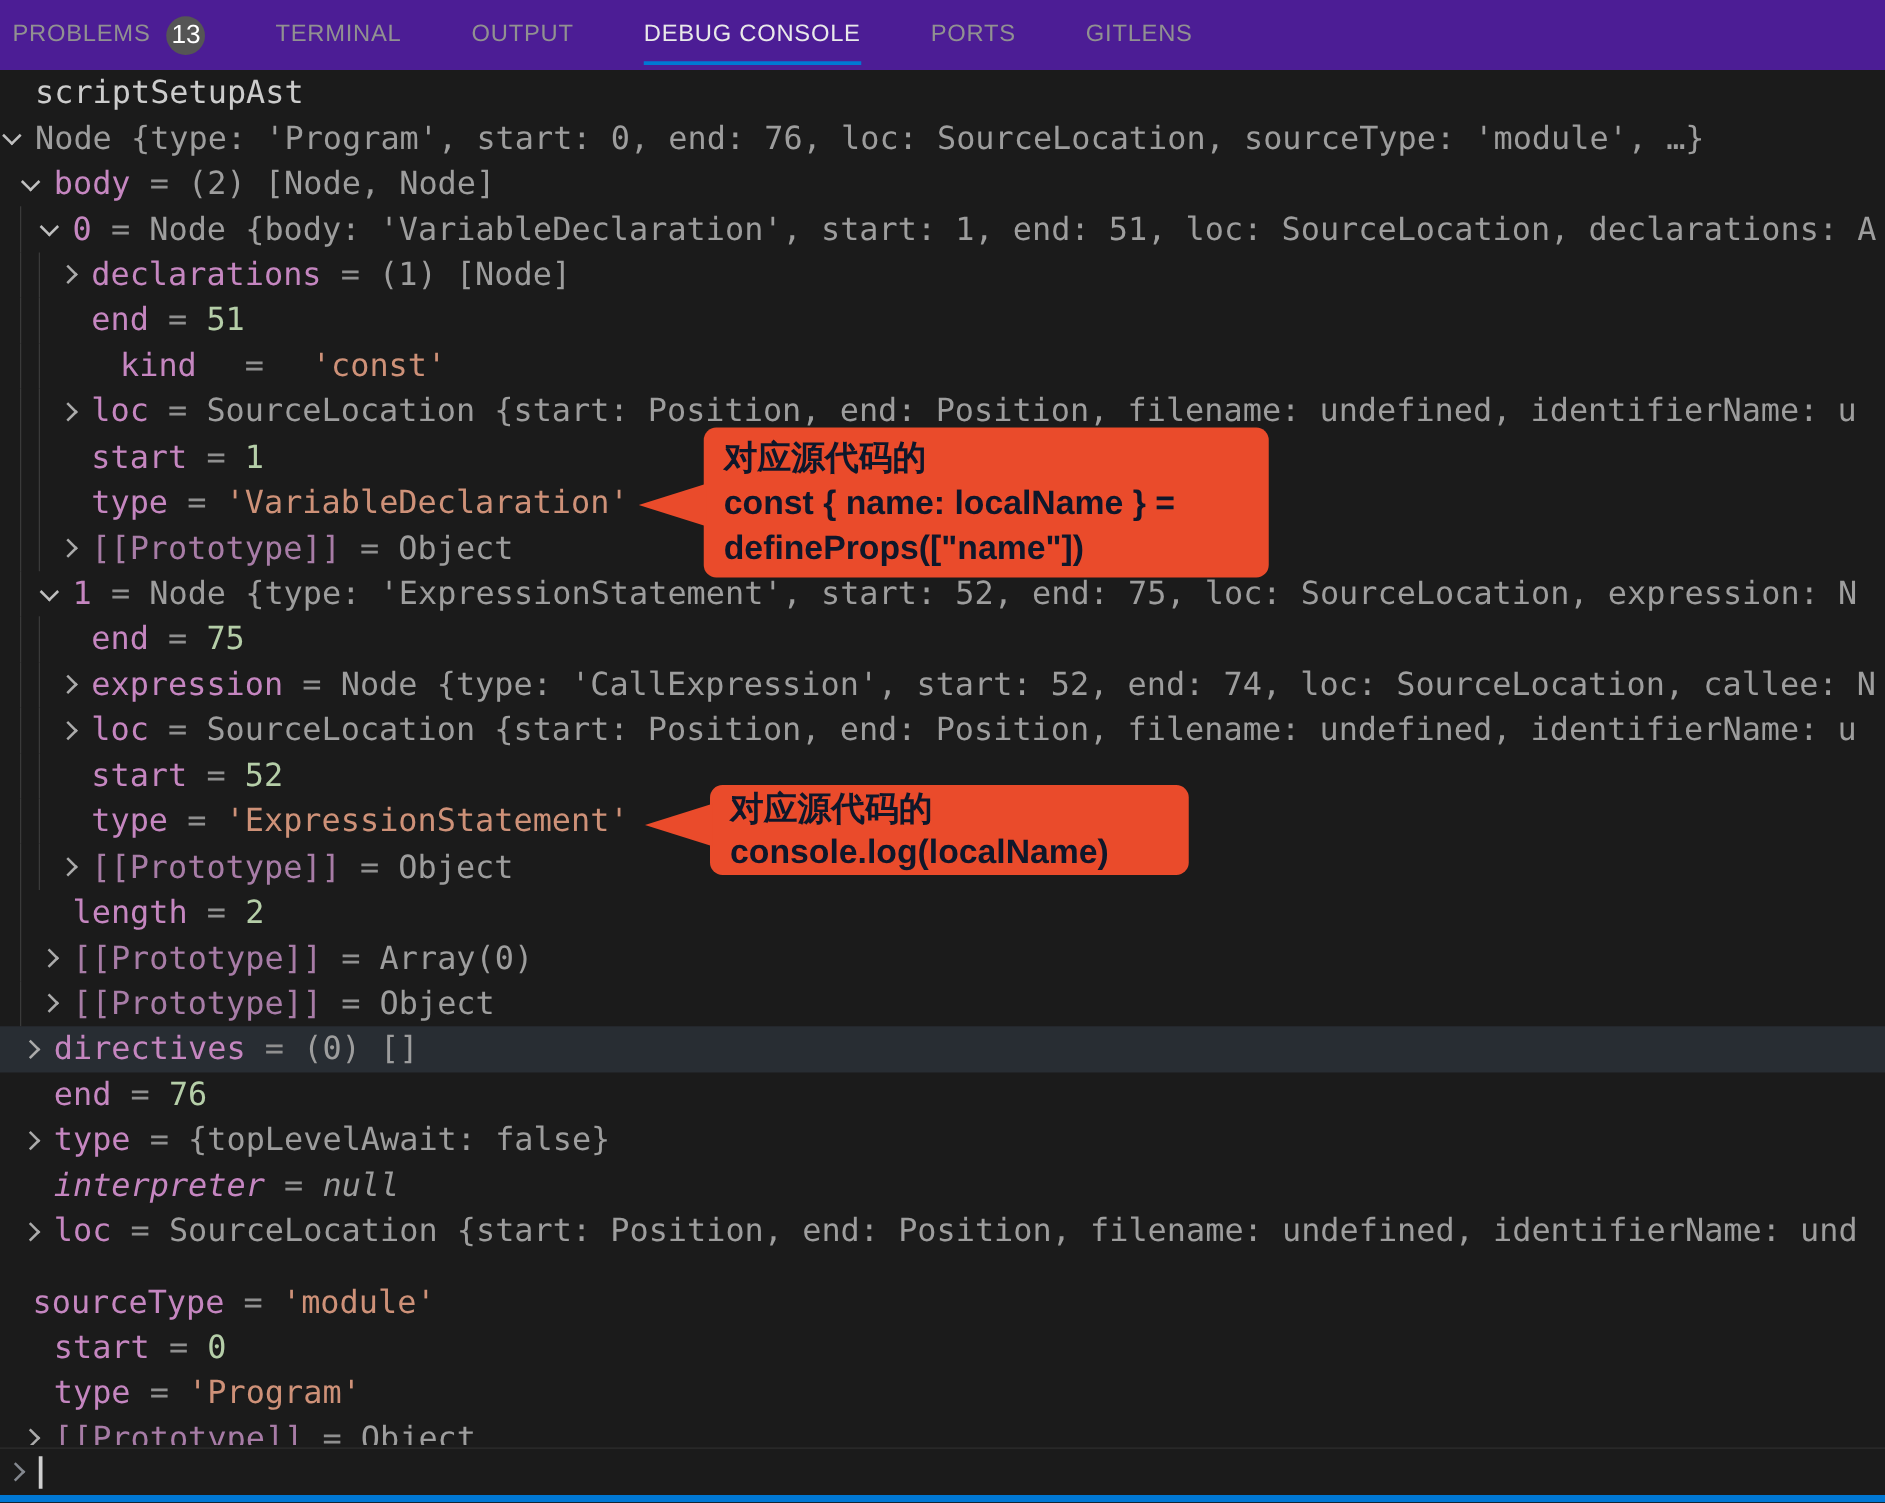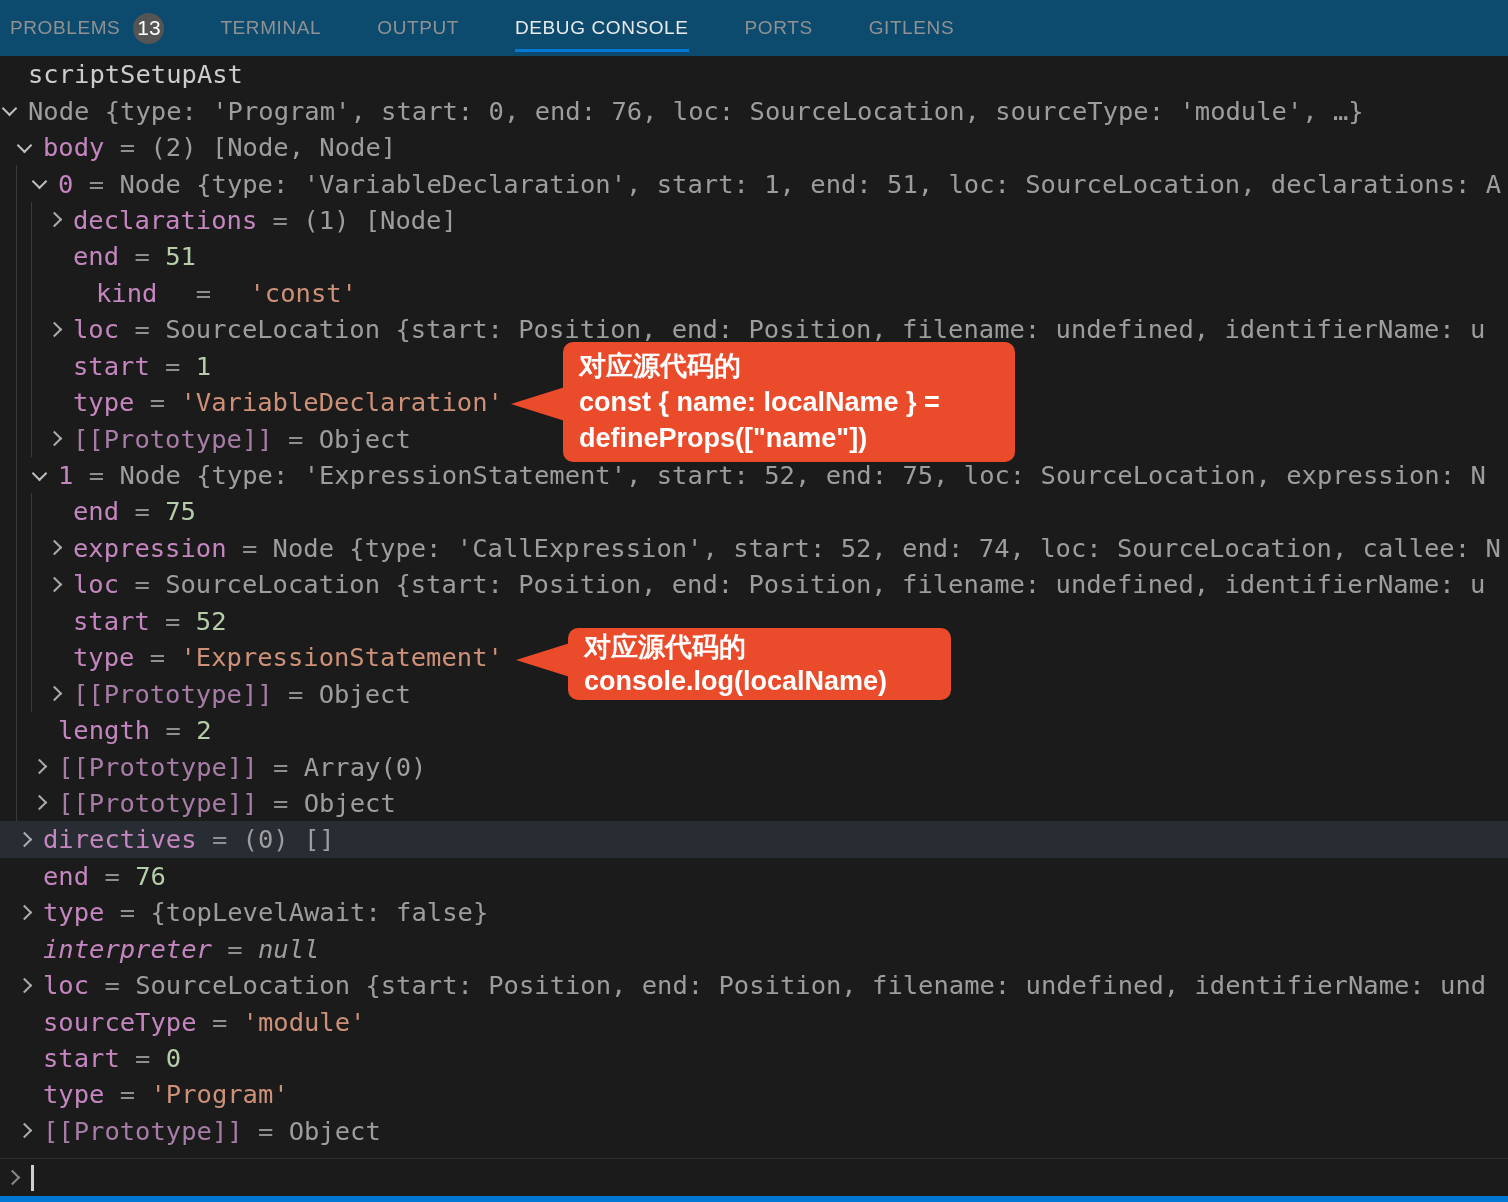--- a/index.html
+++ b/index.html
@@ -1,20 +1,20 @@
 <!DOCTYPE html>
 <html><head>
 <meta charset="utf-8">
 <style>
   html,body{margin:0;padding:0;background:#181818;}
   #app{position:relative;width:1508px;height:1202px;background:#1b1b1b;overflow:hidden;
        font-family:"DejaVu Sans Mono",monospace;}
 
   
-  #tabbar{position:absolute;top:0;left:0;width:1508px;height:56px;background:#0c4a6e;
+  #tabbar{position:absolute;top:0;left:0;width:1508px;height:56px;background:#4c1d95;
           display:flex;align-items:center;padding-left:10px;box-sizing:border-box;
           font-family:"Liberation Sans",sans-serif;}
   .tab{position:relative;height:56px;display:flex;align-items:center;margin-right:56px;
        color:#919191;font-size:19px;letter-spacing:.6px;cursor:pointer;flex:0 0 auto;}
   .tab.active{color:#e9e9e9;}
   .tab.active::after{content:"";position:absolute;left:0;right:0;bottom:4px;height:3px;background:#0078d4;}
   .badge{width:31px;height:31px;border-radius:50%;background:#555;color:#fff;font-size:21px;
          display:flex;align-items:center;justify-content:center;margin-left:13px;letter-spacing:0;}
 
   
@@ -29,21 +29,21 @@
   .chev.right{border-top:2px solid #ababab;border-right:2px solid #ababab;transform:rotate(45deg);}
   .guide{position:absolute;top:0;bottom:0;width:1px;background:#3a3a3a;}
   .seg-name{color:#C586C0;}
   .seg-proto{color:#A77CA6;}
   .seg-op{color:#8f8f8f;}
   .seg-gray{color:#9d9d9d;}
   .seg-num{color:#B5CEA8;}
   .seg-str{color:#CE9178;}
 
   
-  .callout{position:absolute;z-index:6;background:#EA4B2B;border-radius:10px;color:#ffffff;
+  .callout{position:absolute;z-index:6;background:#EA4B2B;border-radius:10px;color:#0f172a;
            font-family:"Liberation Sans",sans-serif;font-weight:bold;box-sizing:border-box;}
   .callout .arrow{position:absolute;width:0;height:0;
                   border-top:17px solid transparent;border-bottom:17px solid transparent;
                   border-right:54px solid #EA4B2B;}
   #callout1{left:563px;top:342px;width:452px;height:120px;font-size:27px;line-height:36px;padding:6px 16px;}
   #callout1 .arrow{left:-52px;top:45px;}
   #callout2{left:568px;top:628px;width:383px;height:72px;font-size:27px;line-height:34px;padding:2px 16px;}
   #callout2 .arrow{left:-52px;top:15px;}
 
   
@@ -81,21 +81,21 @@
       </div>
     </div>
 
   <div id="console">
     <div class="row header-row">
       <span>scriptSetupAst</span>
     </div>
     <div id="rows">
         <div class="row" style="padding-left: 2px;"><span class="twistie"><span class="chev down"></span></span><span class="seg-gray">Node {type: 'Program', start: 0, end: 76, loc: SourceLocation, sourceType: 'module', …}</span></div>
         <div class="row" style="padding-left: 17px;"><span class="twistie"><span class="chev down"></span></span><span class="seg-name">body</span><span class="seg-op"> = </span><span class="seg-gray">(2) [Node, Node]</span></div>
-        <div class="row" style="padding-left: 32px;"><span class="guide" style="left: 16px;"></span><span class="twistie"><span class="chev down"></span></span><span class="seg-name">0</span><span class="seg-op"> = </span><span class="seg-gray">Node {type: 'VariableDeclaration', start: 1, end: 51, loc: SourceLocation, declarations: A</span></div>
+        <div class="row" style="padding-left: 32px;"><span class="guide" style="left: 16px;"></span><span class="twistie"><span class="chev down"></span></span><span class="seg-name">0</span><span class="seg-op"> = </span><span class="seg-gray">Node {body: 'VariableDeclaration', start: 1, end: 51, loc: SourceLocation, declarations: A</span></div>
         <div class="row" style="padding-left: 47px;"><span class="guide" style="left: 16px;"></span><span class="guide" style="left: 31px;"></span><span class="twistie"><span class="chev right"></span></span><span class="seg-name">declarations</span><span class="seg-op"> = </span><span class="seg-gray">(1) [Node]</span></div>
         <div class="row" style="padding-left: 47px;"><span class="guide" style="left: 16px;"></span><span class="guide" style="left: 31px;"></span><span class="twistie"></span><span class="seg-name">end</span><span class="seg-op"> = </span><span class="seg-num">51</span></div>
         <div class="row" style="padding-left: 47px; gap: 23px;"><span class="guide" style="left: 16px;"></span><span class="guide" style="left: 31px;"></span><span class="twistie"></span><span class="seg-name">kind</span><span class="seg-op"> = </span><span class="seg-str">'const'</span></div>
         <div class="row" style="padding-left: 47px;"><span class="guide" style="left: 16px;"></span><span class="guide" style="left: 31px;"></span><span class="twistie"><span class="chev right"></span></span><span class="seg-name">loc</span><span class="seg-op"> = </span><span class="seg-gray">SourceLocation {start: Position, end: Position, filename: undefined, identifierName: u</span></div>
         <div class="row" style="padding-left: 47px;"><span class="guide" style="left: 16px;"></span><span class="guide" style="left: 31px;"></span><span class="twistie"></span><span class="seg-name">start</span><span class="seg-op"> = </span><span class="seg-num">1</span></div>
         <div class="row" style="padding-left: 47px;"><span class="guide" style="left: 16px;"></span><span class="guide" style="left: 31px;"></span><span class="twistie"></span><span class="seg-name">type</span><span class="seg-op"> = </span><span class="seg-str">'VariableDeclaration'</span></div>
         <div class="row" style="padding-left: 47px;"><span class="guide" style="left: 16px;"></span><span class="guide" style="left: 31px;"></span><span class="twistie"><span class="chev right"></span></span><span class="seg-proto">[[Prototype]]</span><span class="seg-op"> = </span><span class="seg-gray">Object</span></div>
         <div class="row" style="padding-left: 32px;"><span class="guide" style="left: 16px;"></span><span class="twistie"><span class="chev down"></span></span><span class="seg-name">1</span><span class="seg-op"> = </span><span class="seg-gray">Node {type: 'ExpressionStatement', start: 52, end: 75, loc: SourceLocation, expression: N</span></div>
         <div class="row" style="padding-left: 47px;"><span class="guide" style="left: 16px;"></span><span class="guide" style="left: 31px;"></span><span class="twistie"></span><span class="seg-name">end</span><span class="seg-op"> = </span><span class="seg-num">75</span></div>
         <div class="row" style="padding-left: 47px;"><span class="guide" style="left: 16px;"></span><span class="guide" style="left: 31px;"></span><span class="twistie"><span class="chev right"></span></span><span class="seg-name">expression</span><span class="seg-op"> = </span><span class="seg-gray">Node {type: 'CallExpression', start: 52, end: 74, loc: SourceLocation, callee: N</span></div>
@@ -104,21 +104,21 @@
         <div class="row" style="padding-left: 47px;"><span class="guide" style="left: 16px;"></span><span class="guide" style="left: 31px;"></span><span class="twistie"></span><span class="seg-name">type</span><span class="seg-op"> = </span><span class="seg-str">'ExpressionStatement'</span></div>
         <div class="row" style="padding-left: 47px;"><span class="guide" style="left: 16px;"></span><span class="guide" style="left: 31px;"></span><span class="twistie"><span class="chev right"></span></span><span class="seg-proto">[[Prototype]]</span><span class="seg-op"> = </span><span class="seg-gray">Object</span></div>
         <div class="row" style="padding-left: 32px;"><span class="guide" style="left: 16px;"></span><span class="twistie"></span><span class="seg-name">length</span><span class="seg-op"> = </span><span class="seg-num">2</span></div>
         <div class="row" style="padding-left: 32px;"><span class="guide" style="left: 16px;"></span><span class="twistie"><span class="chev right"></span></span><span class="seg-proto">[[Prototype]]</span><span class="seg-op"> = </span><span class="seg-gray">Array(0)</span></div>
         <div class="row" style="padding-left: 32px;"><span class="guide" style="left: 16px;"></span><span class="twistie"><span class="chev right"></span></span><span class="seg-proto">[[Prototype]]</span><span class="seg-op"> = </span><span class="seg-gray">Object</span></div>
         <div class="row hl" style="padding-left: 17px;"><span class="twistie"><span class="chev right"></span></span><span class="seg-name">directives</span><span class="seg-op"> = </span><span class="seg-gray">(0) []</span></div>
         <div class="row" style="padding-left: 17px;"><span class="twistie"></span><span class="seg-name">end</span><span class="seg-op"> = </span><span class="seg-num">76</span></div>
         <div class="row" style="padding-left: 17px;"><span class="twistie"><span class="chev right"></span></span><span class="seg-name">type</span><span class="seg-op"> = </span><span class="seg-gray">{topLevelAwait: false}</span></div>
         <div class="row" style="padding-left: 17px; font-style: italic;"><span class="twistie"></span><span class="seg-name">interpreter</span><span class="seg-op"> = </span><span class="seg-gray">null</span></div>
         <div class="row" style="padding-left: 17px;"><span class="twistie"><span class="chev right"></span></span><span class="seg-name">loc</span><span class="seg-op"> = </span><span class="seg-gray">SourceLocation {start: Position, end: Position, filename: undefined, identifierName: und</span></div>
-        <div class="row" style="padding-left: 17px;"><span class="twistie"></span><span class="seg-name">sourceType</span><span class="seg-op"> = </span><span class="seg-str">'module'</span></div>
+        <div class="row" style="padding-left: 0; margin-top: 20px;"><span class="twistie"></span><span class="seg-name">sourceType</span><span class="seg-op"> = </span><span class="seg-str">'module'</span></div>
         <div class="row" style="padding-left: 17px;"><span class="twistie"></span><span class="seg-name">start</span><span class="seg-op"> = </span><span class="seg-num">0</span></div>
         <div class="row" style="padding-left: 17px;"><span class="twistie"></span><span class="seg-name">type</span><span class="seg-op"> = </span><span class="seg-str">'Program'</span></div>
         <div class="row" style="padding-left: 17px;"><span class="twistie"><span class="chev right"></span></span><span class="seg-proto">[[Prototype]]</span><span class="seg-op"> = </span><span class="seg-gray">Object</span></div>
       </div>
   </div>
 
   <div class="callout" id="callout1">
     <span class="arrow"></span>
     <div>对应源代码的</div>
     <div>const { name: localName } =</div>

